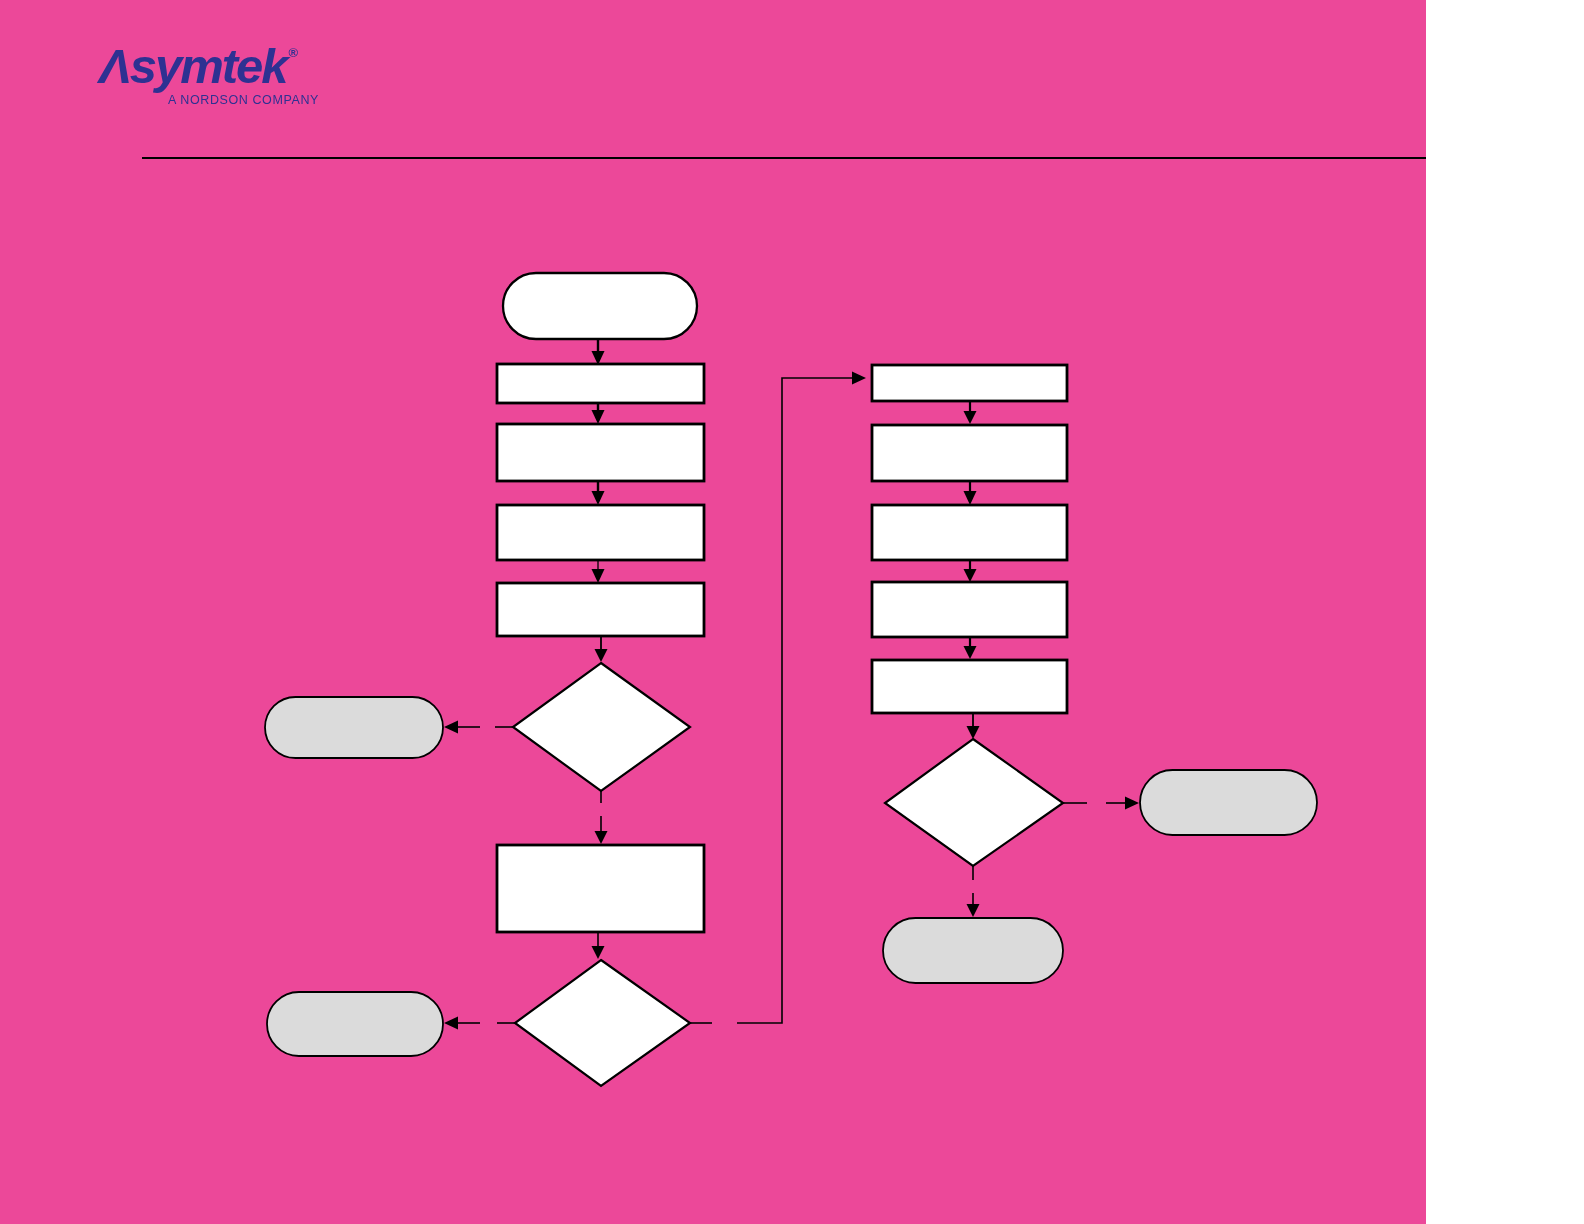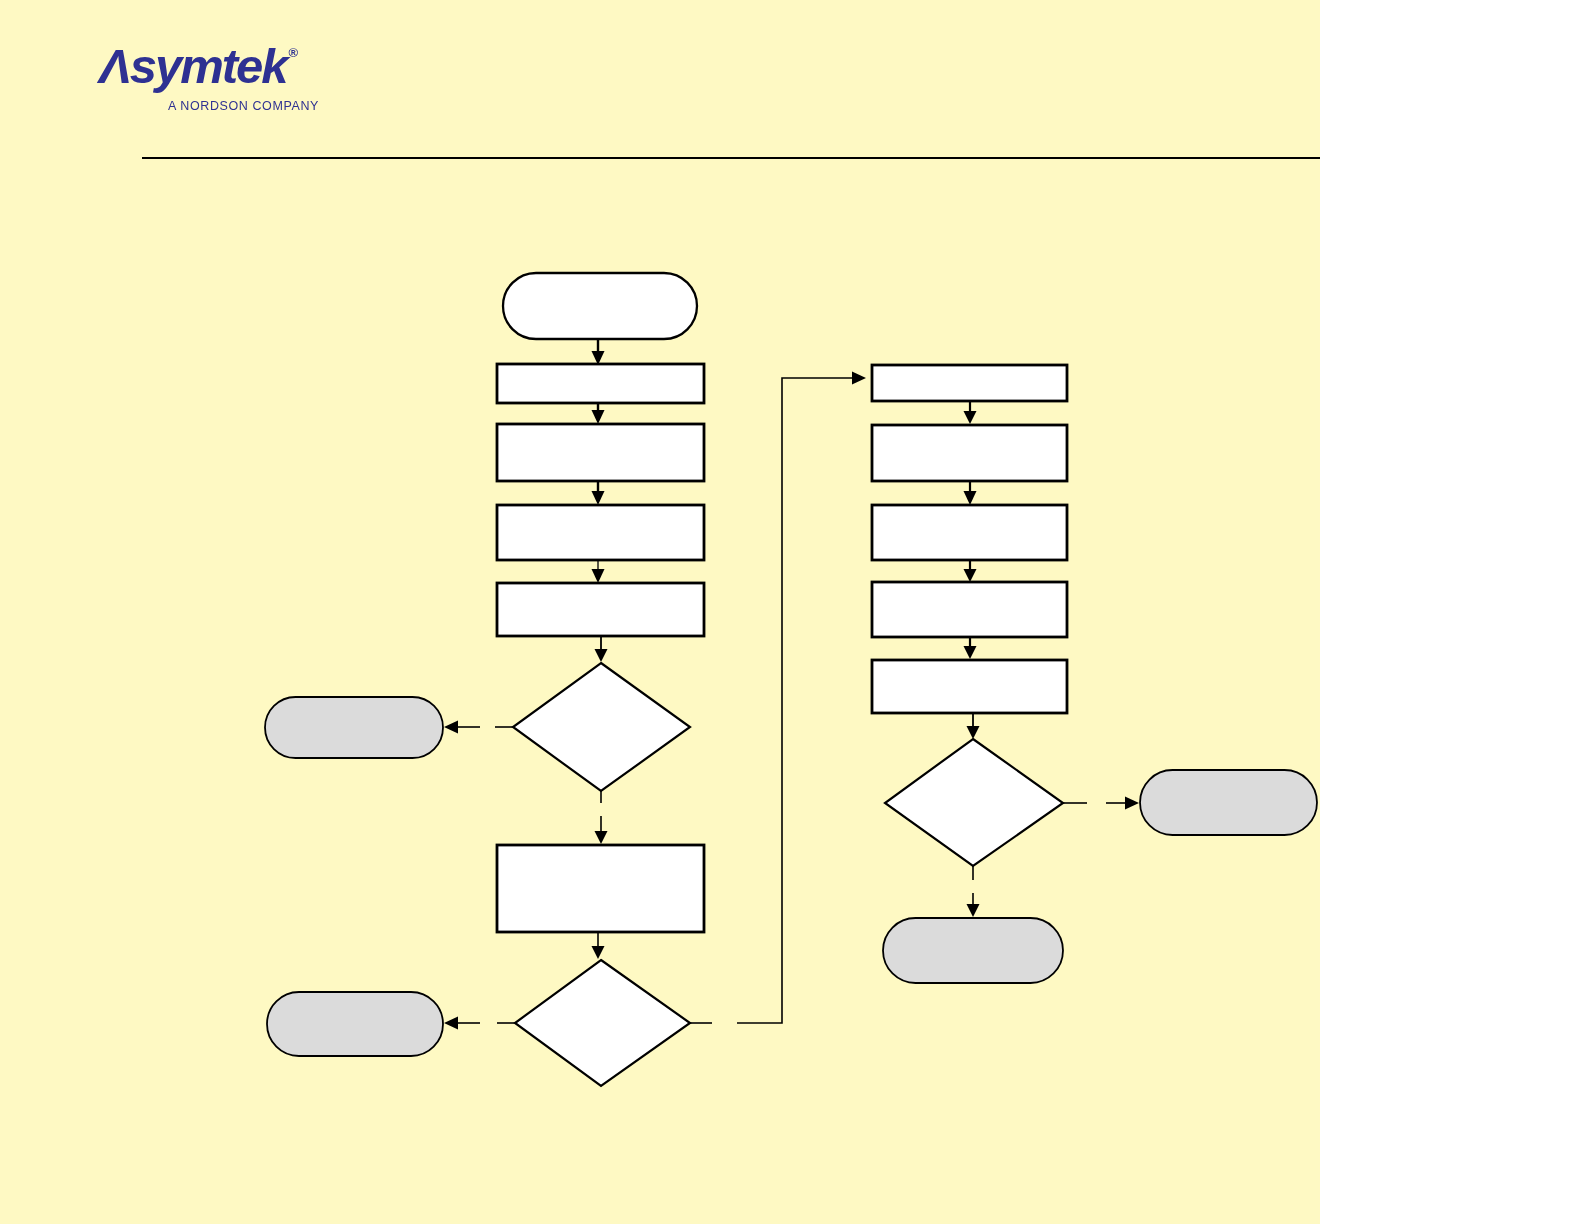--- a/index.html
+++ b/index.html
@@ -3,23 +3,23 @@
 <meta charset="utf-8">
 <style>
   html, body {
     margin: 0;
     padding: 0;
     background: #ffffff;
     font-family: "Liberation Sans", sans-serif;
   }
   .page {
     position: relative;
-    width: 1320px;
+    width: 1426px;
     height: 1224px;
-    background: #fef9c3;
+    background: #ec4899;
     overflow: hidden;
     text-decoration: underline;
   }
   
   .logo {
     position: absolute;
     left: 99px;
     top: 42px;
     color: var(--brand-blue, #2E3192);
     line-height: 1;
@@ -38,21 +38,21 @@
   .logo .reg {
     font-size: 13px;
     font-weight: bold;
     margin-left: 2px;
     margin-top: 4px;
   }
   .logo .tagline {
     font-size: 12.5px;
     font-weight: normal;
     letter-spacing: 0.6px;
-    margin-top: 9px;
+    margin-top: 3px;
     margin-left: 69px;
     white-space: nowrap;
   }
   
   .header-rule {
     position: absolute;
     left: 142px;
     top: 157px;
     width: 1300px;
     height: 2px;

